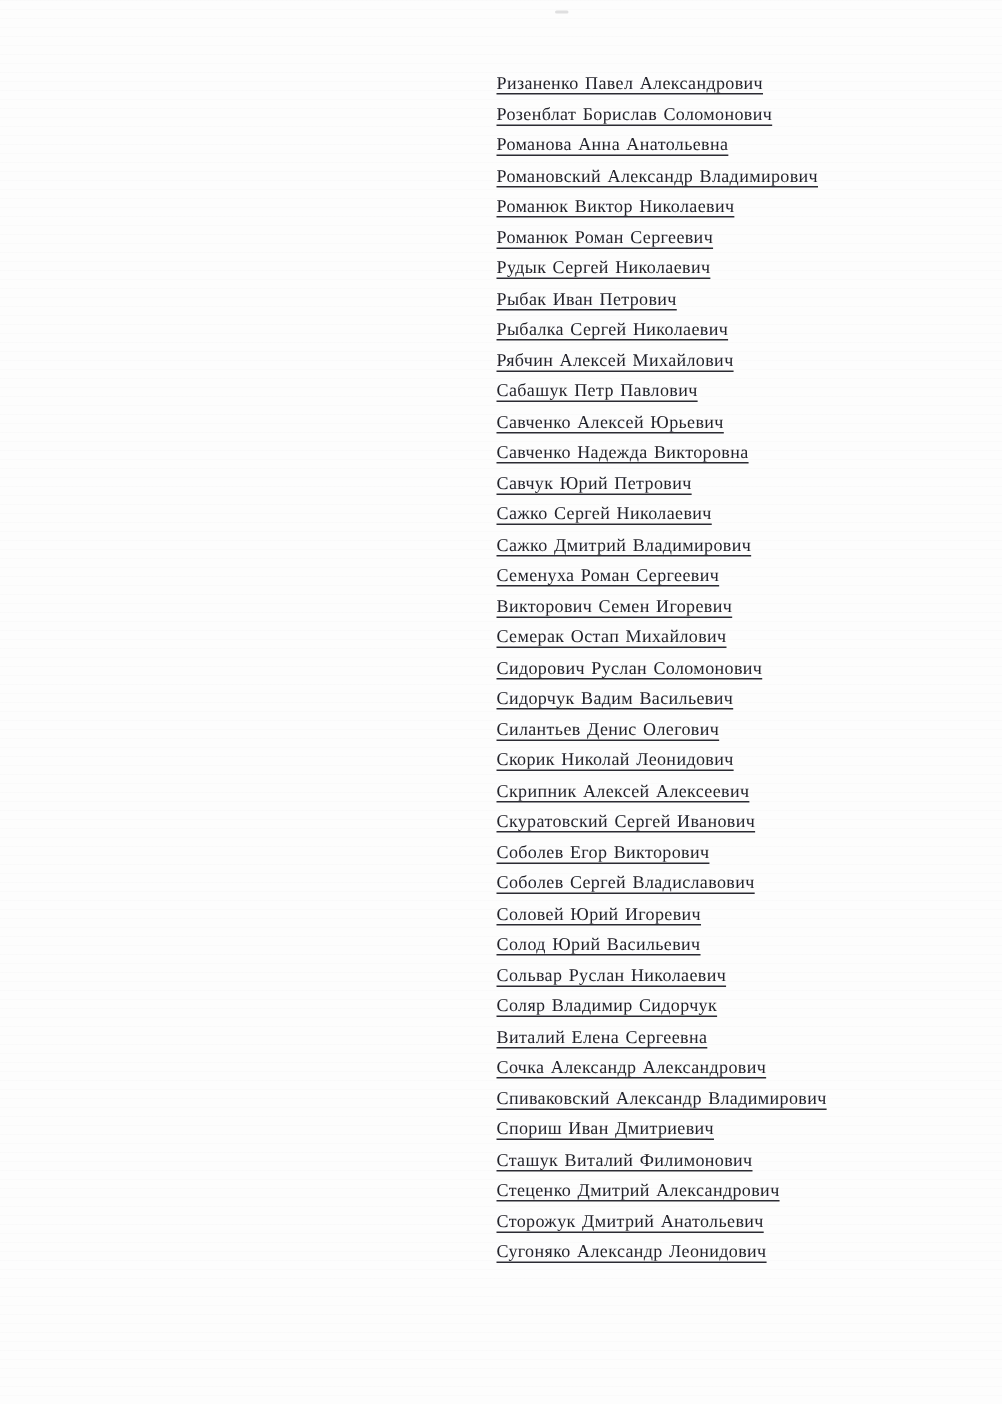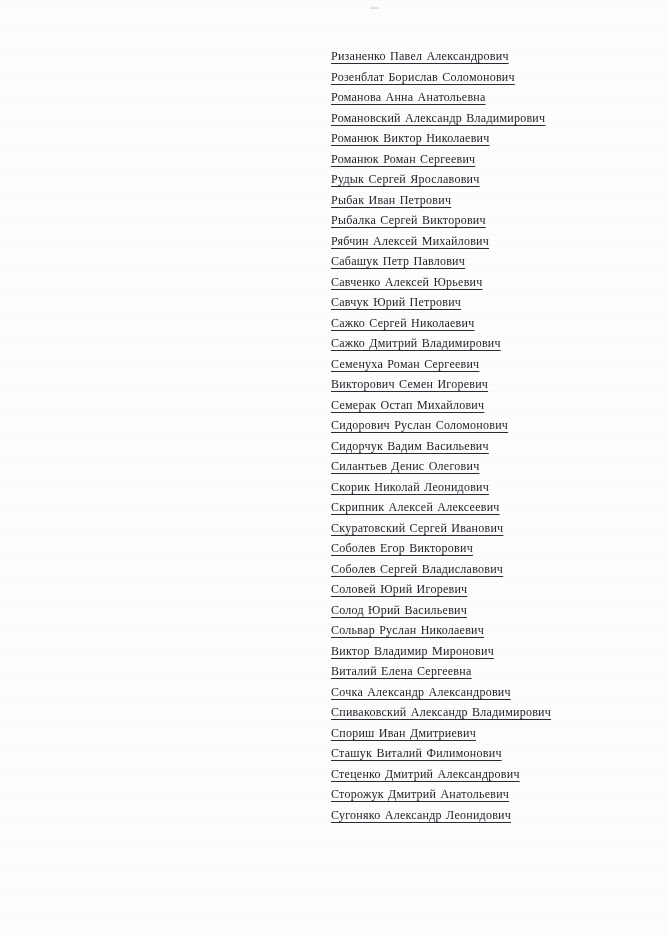--- a/index.html
+++ b/index.html
@@ -71,36 +71,39 @@
       <div class="row">
       <span class="name-link">Романовский Александр Владимирович</span>
     </div>
       <div class="row">
       <span class="name-link">Романюк Виктор Николаевич</span>
     </div>
       <div class="row">
       <span class="name-link">Романюк Роман Сергеевич</span>
     </div>
       <div class="row">
-      <span class="name-link">Рудык Сергей Ярославович</span>
+      <span class="name-link">Рудык Сергей Николаевич</span>
     </div>
       <div class="row">
       <span class="name-link">Рыбак Иван Петрович</span>
     </div>
       <div class="row">
-      <span class="name-link">Рыбалка Сергей Викторович</span>
+      <span class="name-link">Рыбалка Сергей Николаевич</span>
     </div>
       <div class="row">
       <span class="name-link">Рябчин Алексей Михайлович</span>
     </div>
       <div class="row">
       <span class="name-link">Сабашук Петр Павлович</span>
     </div>
       <div class="row">
       <span class="name-link">Савченко Алексей Юрьевич</span>
+    </div>
+      <div class="row">
+      <span class="name-link">Савченко Надежда Викторовна</span>
     </div>
       <div class="row">
       <span class="name-link">Савчук Юрий Петрович</span>
     </div>
       <div class="row">
       <span class="name-link">Сажко Сергей Николаевич</span>
     </div>
       <div class="row">
       <span class="name-link">Сажко Дмитрий Владимирович</span>
     </div>
@@ -140,21 +143,21 @@
       <div class="row">
       <span class="name-link">Соловей Юрий Игоревич</span>
     </div>
       <div class="row">
       <span class="name-link">Солод Юрий Васильевич</span>
     </div>
       <div class="row">
       <span class="name-link">Сольвар Руслан Николаевич</span>
     </div>
       <div class="row">
-      <span class="name-link">Виктор Владимир Миронович</span>
+      <span class="name-link">Соляр Владимир Сидорчук</span>
     </div>
       <div class="row">
       <span class="name-link">Виталий Елена Сергеевна</span>
     </div>
       <div class="row">
       <span class="name-link">Сочка Александр Александрович</span>
     </div>
       <div class="row">
       <span class="name-link">Спиваковский Александр Владимирович</span>
     </div>

